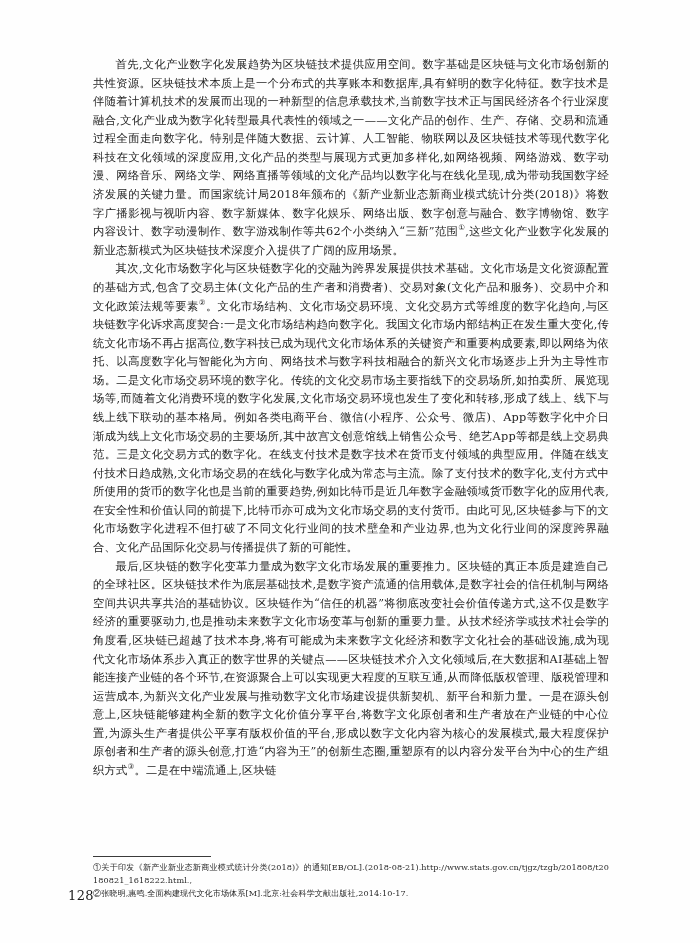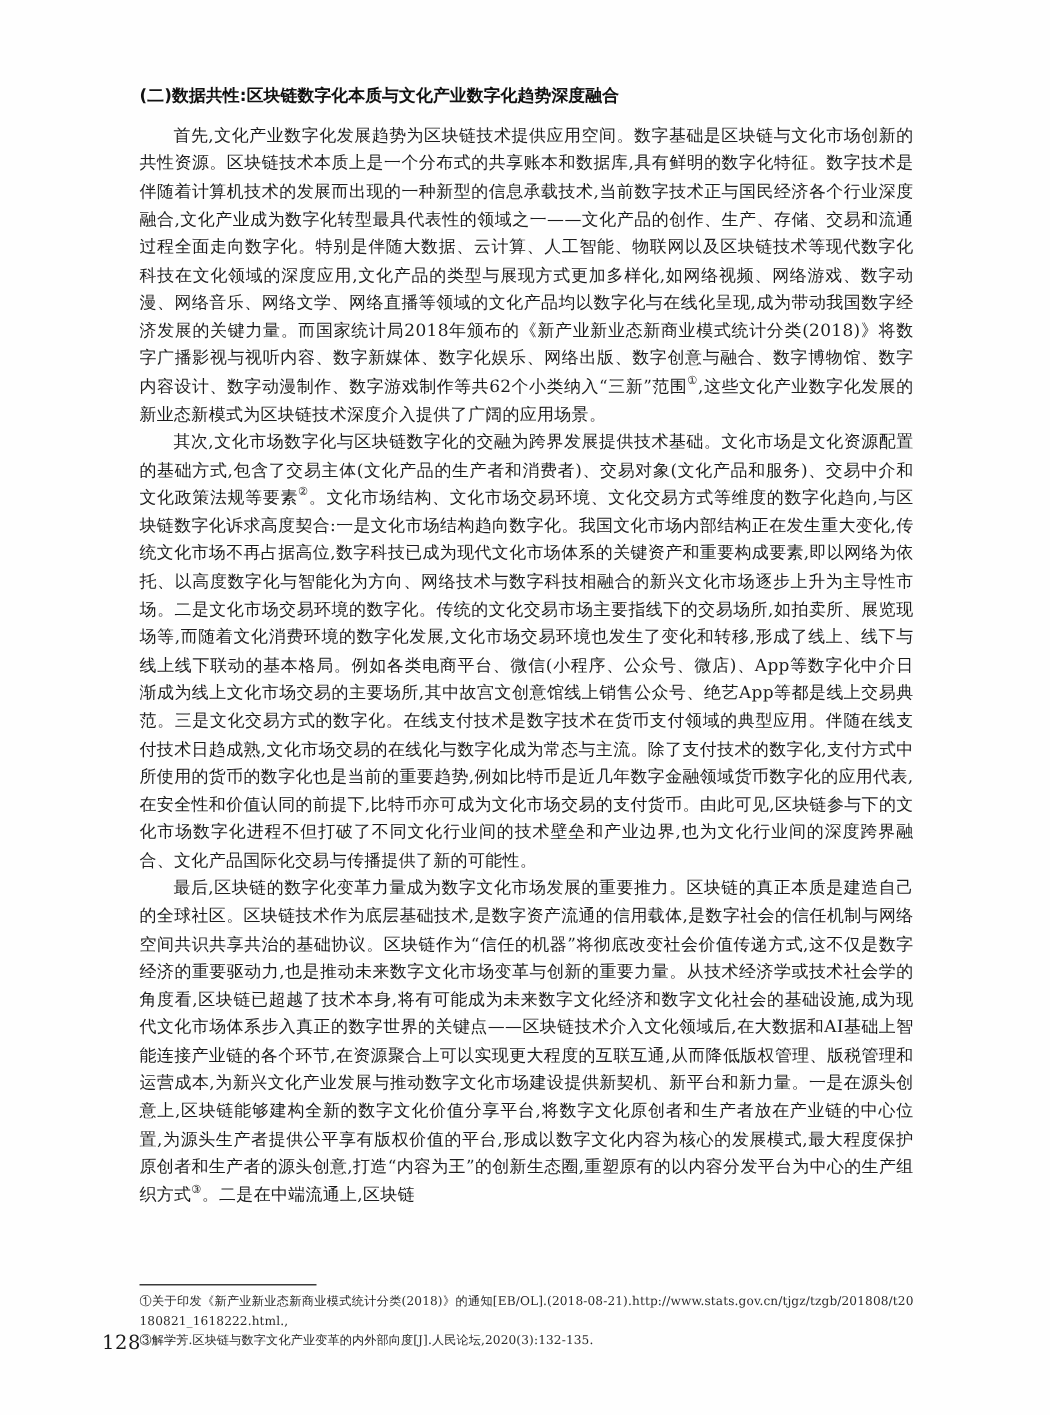--- a/index.html
+++ b/index.html
@@ -103,34 +103,33 @@
     letter-spacing: 0.03em;
   }
 </style>
 </head>
 <body>
 
 <div class="page">
 
   <div class="content">
 
-    <h2 class="section-heading">(二)数据共性:区块链数字化本质与文化产业数字化趋势深度融合</h2>
 
     <p class="para"><span>首先,文化产业数字化发展趋势为区块链技术提供应用空间。数字基础是区块链与文化市场创新的共性资源。区块链技术本质上是一个分布式的共享账本和数据库,具有鲜明的数字化特征。数字技术是伴随着计算机技术的发展而出现的一种新型的信息承载技术,当前数字技术正与国民经济各个行业深度融合,文化产业成为数字化转型最具代表性的领域之一——文化产品的创作、生产、存储、交易和流通过程全面走向数字化。特别是伴随大数据、云计算、人工智能、物联网以及区块链技术等现代数字化科技在文化领域的深度应用,文化产品的类型与展现方式更加多样化,如网络视频、网络游戏、数字动漫、网络音乐、网络文学、网络直播等领域的文化产品均以数字化与在线化呈现,成为带动我国数字经济发展的关键力量。而国家统计局2018年颁布的《新产业新业态新商业模式统计分类(2018)》将数字广播影视与视听内容、数字新媒体、数字化娱乐、网络出版、数字创意与融合、数字博物馆、数字内容设计、数字动漫制作、数字游戏制作等共62个小类纳入“三新”范围</span><sup class="fnref">①</sup><span>,这些文化产业数字化发展的新业态新模式为区块链技术深度介入提供了广阔的应用场景。</span></p>
 
     <p class="para"><span>其次,文化市场数字化与区块链数字化的交融为跨界发展提供技术基础。文化市场是文化资源配置的基础方式,包含了交易主体(文化产品的生产者和消费者)、交易对象(文化产品和服务)、交易中介和文化政策法规等要素</span><sup class="fnref">②</sup><span>。文化市场结构、文化市场交易环境、文化交易方式等维度的数字化趋向,与区块链数字化诉求高度契合:一是文化市场结构趋向数字化。我国文化市场内部结构正在发生重大变化,传统文化市场不再占据高位,数字科技已成为现代文化市场体系的关键资产和重要构成要素,即以网络为依托、以高度数字化与智能化为方向、网络技术与数字科技相融合的新兴文化市场逐步上升为主导性市场。二是文化市场交易环境的数字化。传统的文化交易市场主要指线下的交易场所,如拍卖所、展览现场等,而随着文化消费环境的数字化发展,文化市场交易环境也发生了变化和转移,形成了线上、线下与线上线下联动的基本格局。例如各类电商平台、微信(小程序、公众号、微店)、App等数字化中介日渐成为线上文化市场交易的主要场所,其中故宫文创意馆线上销售公众号、绝艺App等都是线上交易典范。三是文化交易方式的数字化。在线支付技术是数字技术在货币支付领域的典型应用。伴随在线支付技术日趋成熟,文化市场交易的在线化与数字化成为常态与主流。除了支付技术的数字化,支付方式中所使用的货币的数字化也是当前的重要趋势,例如比特币是近几年数字金融领域货币数字化的应用代表,在安全性和价值认同的前提下,比特币亦可成为文化市场交易的支付货币。由此可见,区块链参与下的文化市场数字化进程不但打破了不同文化行业间的技术壁垒和产业边界,也为文化行业间的深度跨界融合、文化产品国际化交易与传播提供了新的可能性。</span></p>
 
     <p class="para"><span>最后,区块链的数字化变革力量成为数字文化市场发展的重要推力。区块链的真正本质是建造自己的全球社区。区块链技术作为底层基础技术,是数字资产流通的信用载体,是数字社会的信任机制与网络空间共识共享共治的基础协议。区块链作为“信任的机器”将彻底改变社会价值传递方式,这不仅是数字经济的重要驱动力,也是推动未来数字文化市场变革与创新的重要力量。从技术经济学或技术社会学的角度看,区块链已超越了技术本身,将有可能成为未来数字文化经济和数字文化社会的基础设施,成为现代文化市场体系步入真正的数字世界的关键点——区块链技术介入文化领域后,在大数据和AI基础上智能连接产业链的各个环节,在资源聚合上可以实现更大程度的互联互通,从而降低版权管理、版税管理和运营成本,为新兴文化产业发展与推动数字文化市场建设提供新契机、新平台和新力量。一是在源头创意上,区块链能够建构全新的数字文化价值分享平台,将数字文化原创者和生产者放在产业链的中心位置,为源头生产者提供公平享有版权价值的平台,形成以数字文化内容为核心的发展模式,最大程度保护原创者和生产者的源头创意,打造“内容为王”的创新生态圈,重塑原有的以内容分发平台为中心的生产组织方式</span><sup class="fnref">③</sup><span>。二是在中端流通上,区块链</span></p>
 
   </div>
 
   <div class="footnote-area">
     <div class="fn-rule"></div>
 
     <p class="footnote"><span class="fmark">①</span><span>关于印发《新产业新业态新商业模式统计分类(2018)》的通知[EB/OL].(2018-08-21).http://www.stats.gov.cn/tjgz/tzgb/201808/t20180821_1618222.html.,</span></p>
 
+    <p class="footnote"><span class="fmark">②</span><span>张晓明,惠鸣.全面构建现代文化市场体系[M].北京:社会科学文献出版社,2014:10-17.</span></p>
 
-    <p class="footnote"><span class="fmark">③</span><span>解学芳.区块链与数字文化产业变革的内外部向度[J].人民论坛,2020(3):132-135.</span></p>
   </div>
 
   <div class="page-number">128</div>
 
 </div>
 
 </body></html>

